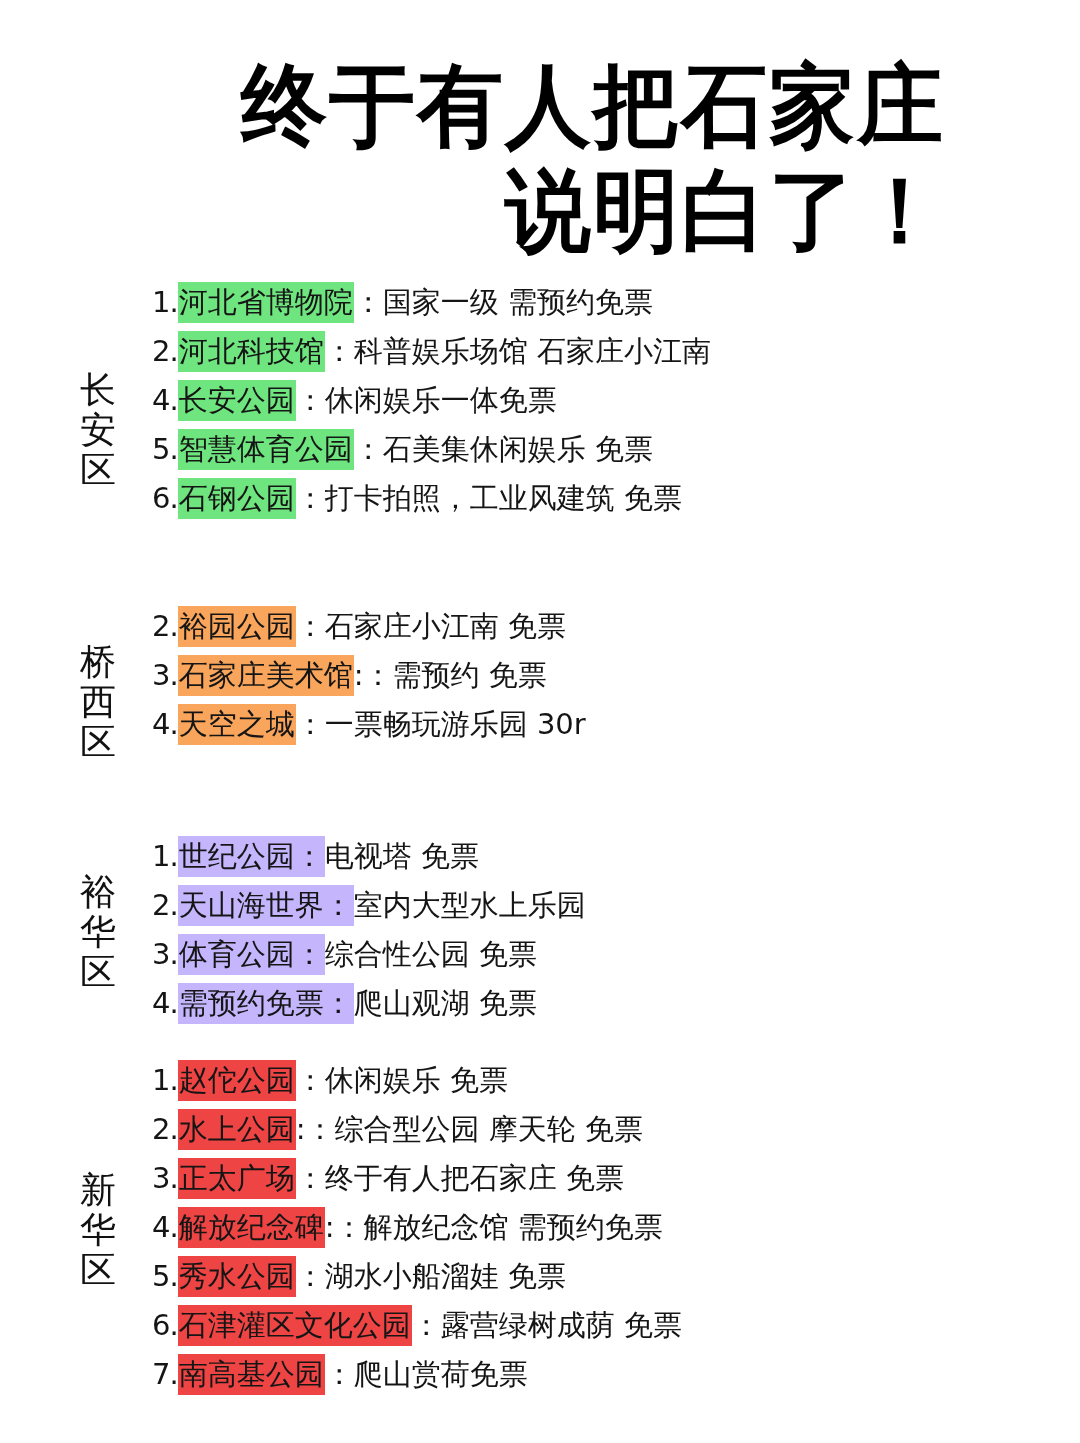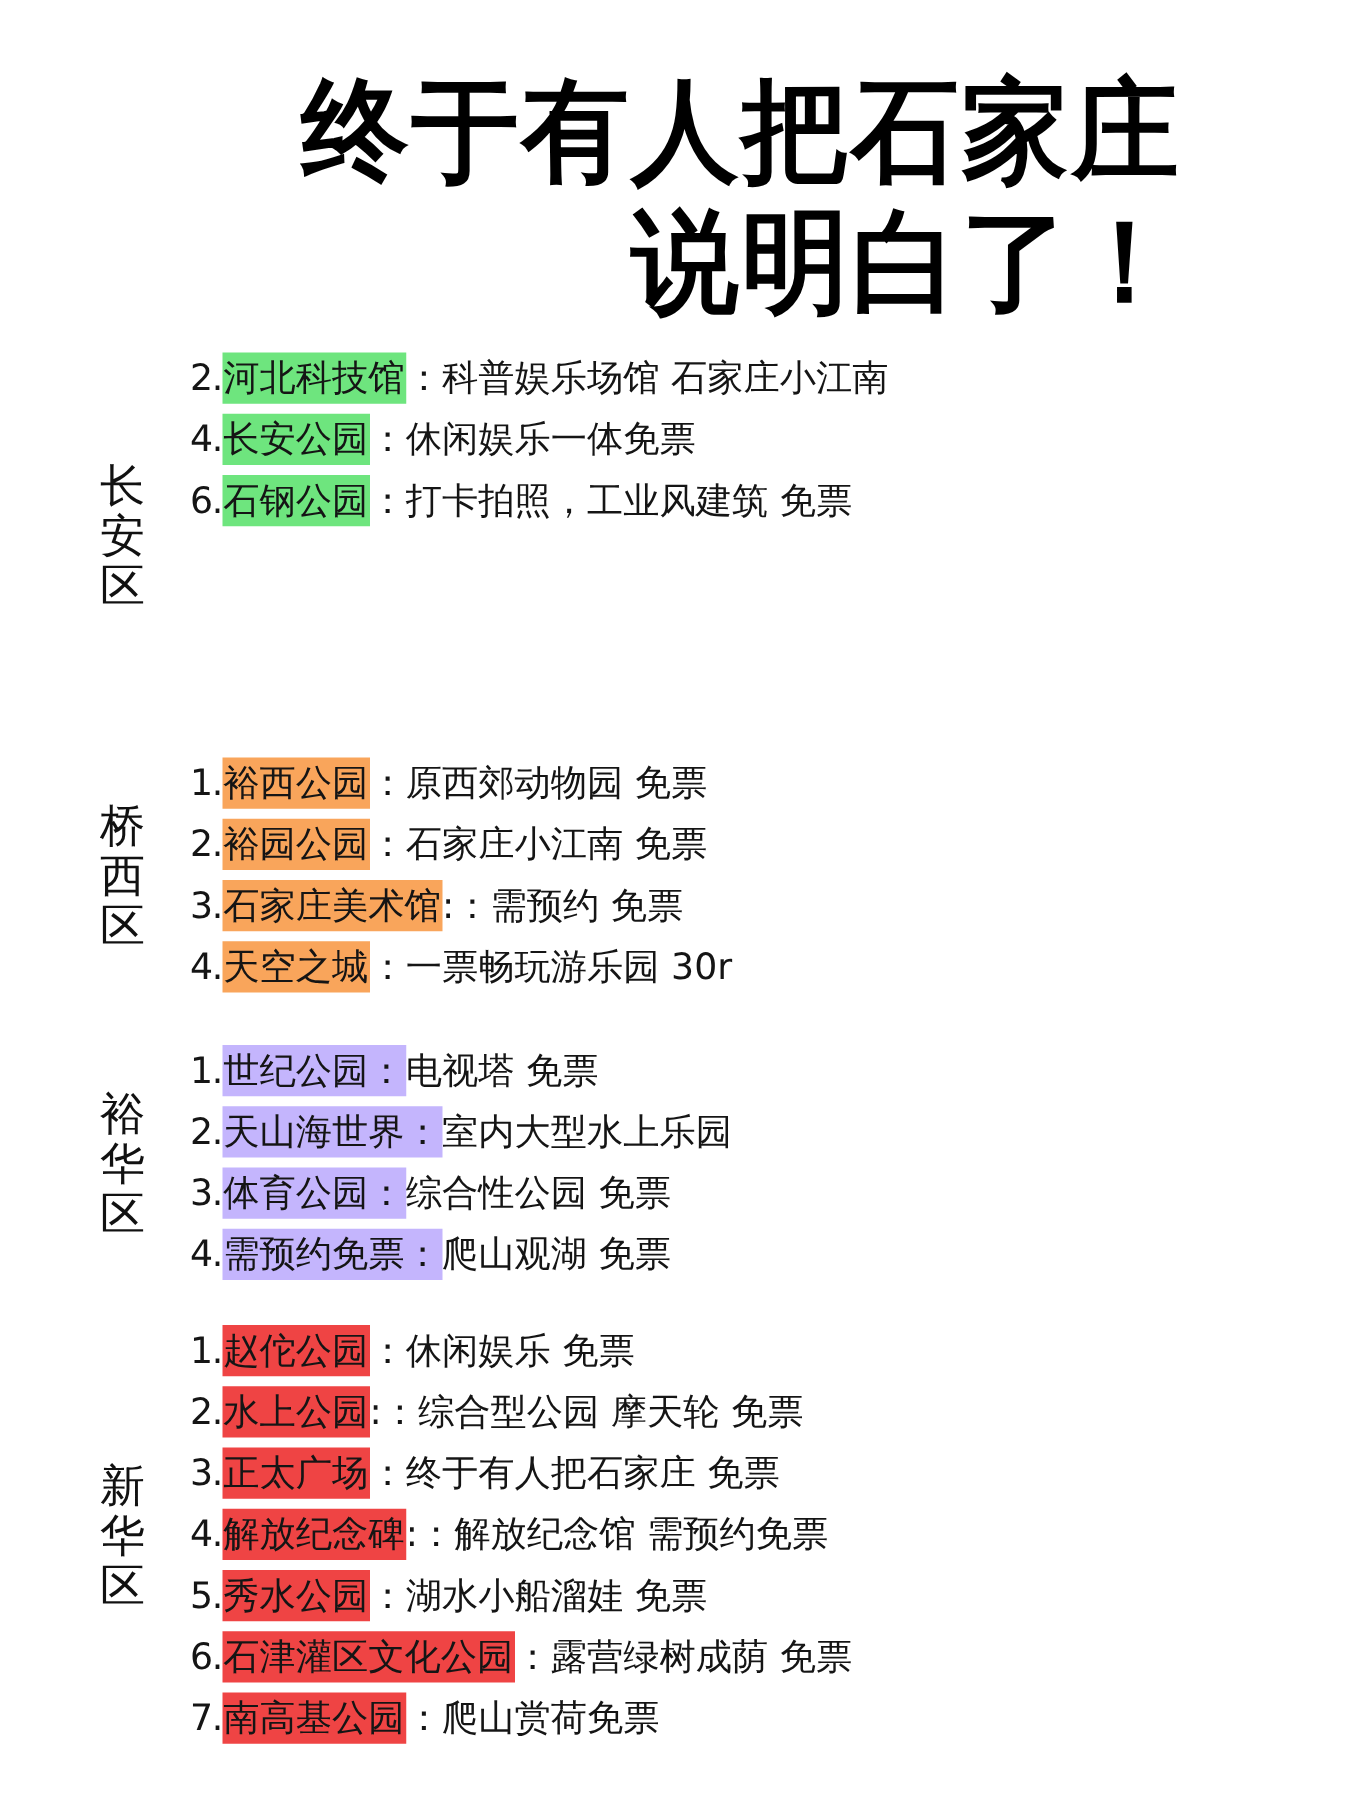--- a/index.html
+++ b/index.html
@@ -40,34 +40,35 @@
   <span class="l2">说明白了！</span>
 </div>
 
 <div class="section" style="top:278px;">
   <div class="district" style="top:92px;">
     <span>长</span>
     <span>安</span>
     <span>区</span>
   </div>
   <div class="items">
+    <div class="item"><span class="num">1.</span><span class="hl hl-green">河北省博物院</span><span>：</span><span>国家一级 需预约免票</span></div>
     <div class="item"><span class="num">2.</span><span class="hl hl-green">河北科技馆</span><span>：</span><span>科普娱乐场馆 石家庄小江南</span></div>
     <div class="item"><span class="num">4.</span><span class="hl hl-green">长安公园</span><span>：</span><span>休闲娱乐一体免票</span></div>
+    <div class="item"><span class="num">5.</span><span class="hl hl-green">智慧体育公园</span><span>：</span><span>石美集休闲娱乐 免票</span></div>
     <div class="item"><span class="num">6.</span><span class="hl hl-green">石钢公园</span><span>：</span><span>打卡拍照，工业风建筑 免票</span></div>
   </div>
 </div>
 
 <div class="section" style="top:602px;">
   <div class="district" style="top:40px;">
     <span>桥</span>
     <span>西</span>
     <span>区</span>
   </div>
   <div class="items">
-    <div class="item"><span class="num">1.</span><span class="hl hl-orange">裕西公园</span><span>：</span><span>原西郊动物园 免票</span></div>
     <div class="item"><span class="num">2.</span><span class="hl hl-orange">裕园公园</span><span>：</span><span>石家庄小江南 免票</span></div>
     <div class="item"><span class="num">3.</span><span class="hl hl-orange">石家庄美术馆</span><span>:：</span><span>需预约 免票</span></div>
     <div class="item"><span class="num">4.</span><span class="hl hl-orange">天空之城</span><span>：</span><span>一票畅玩游乐园 30r</span></div>
   </div>
 </div>
 
 <div class="section" style="top:832px;">
   <div class="district" style="top:40px;">
     <span>裕</span>
     <span>华</span>

